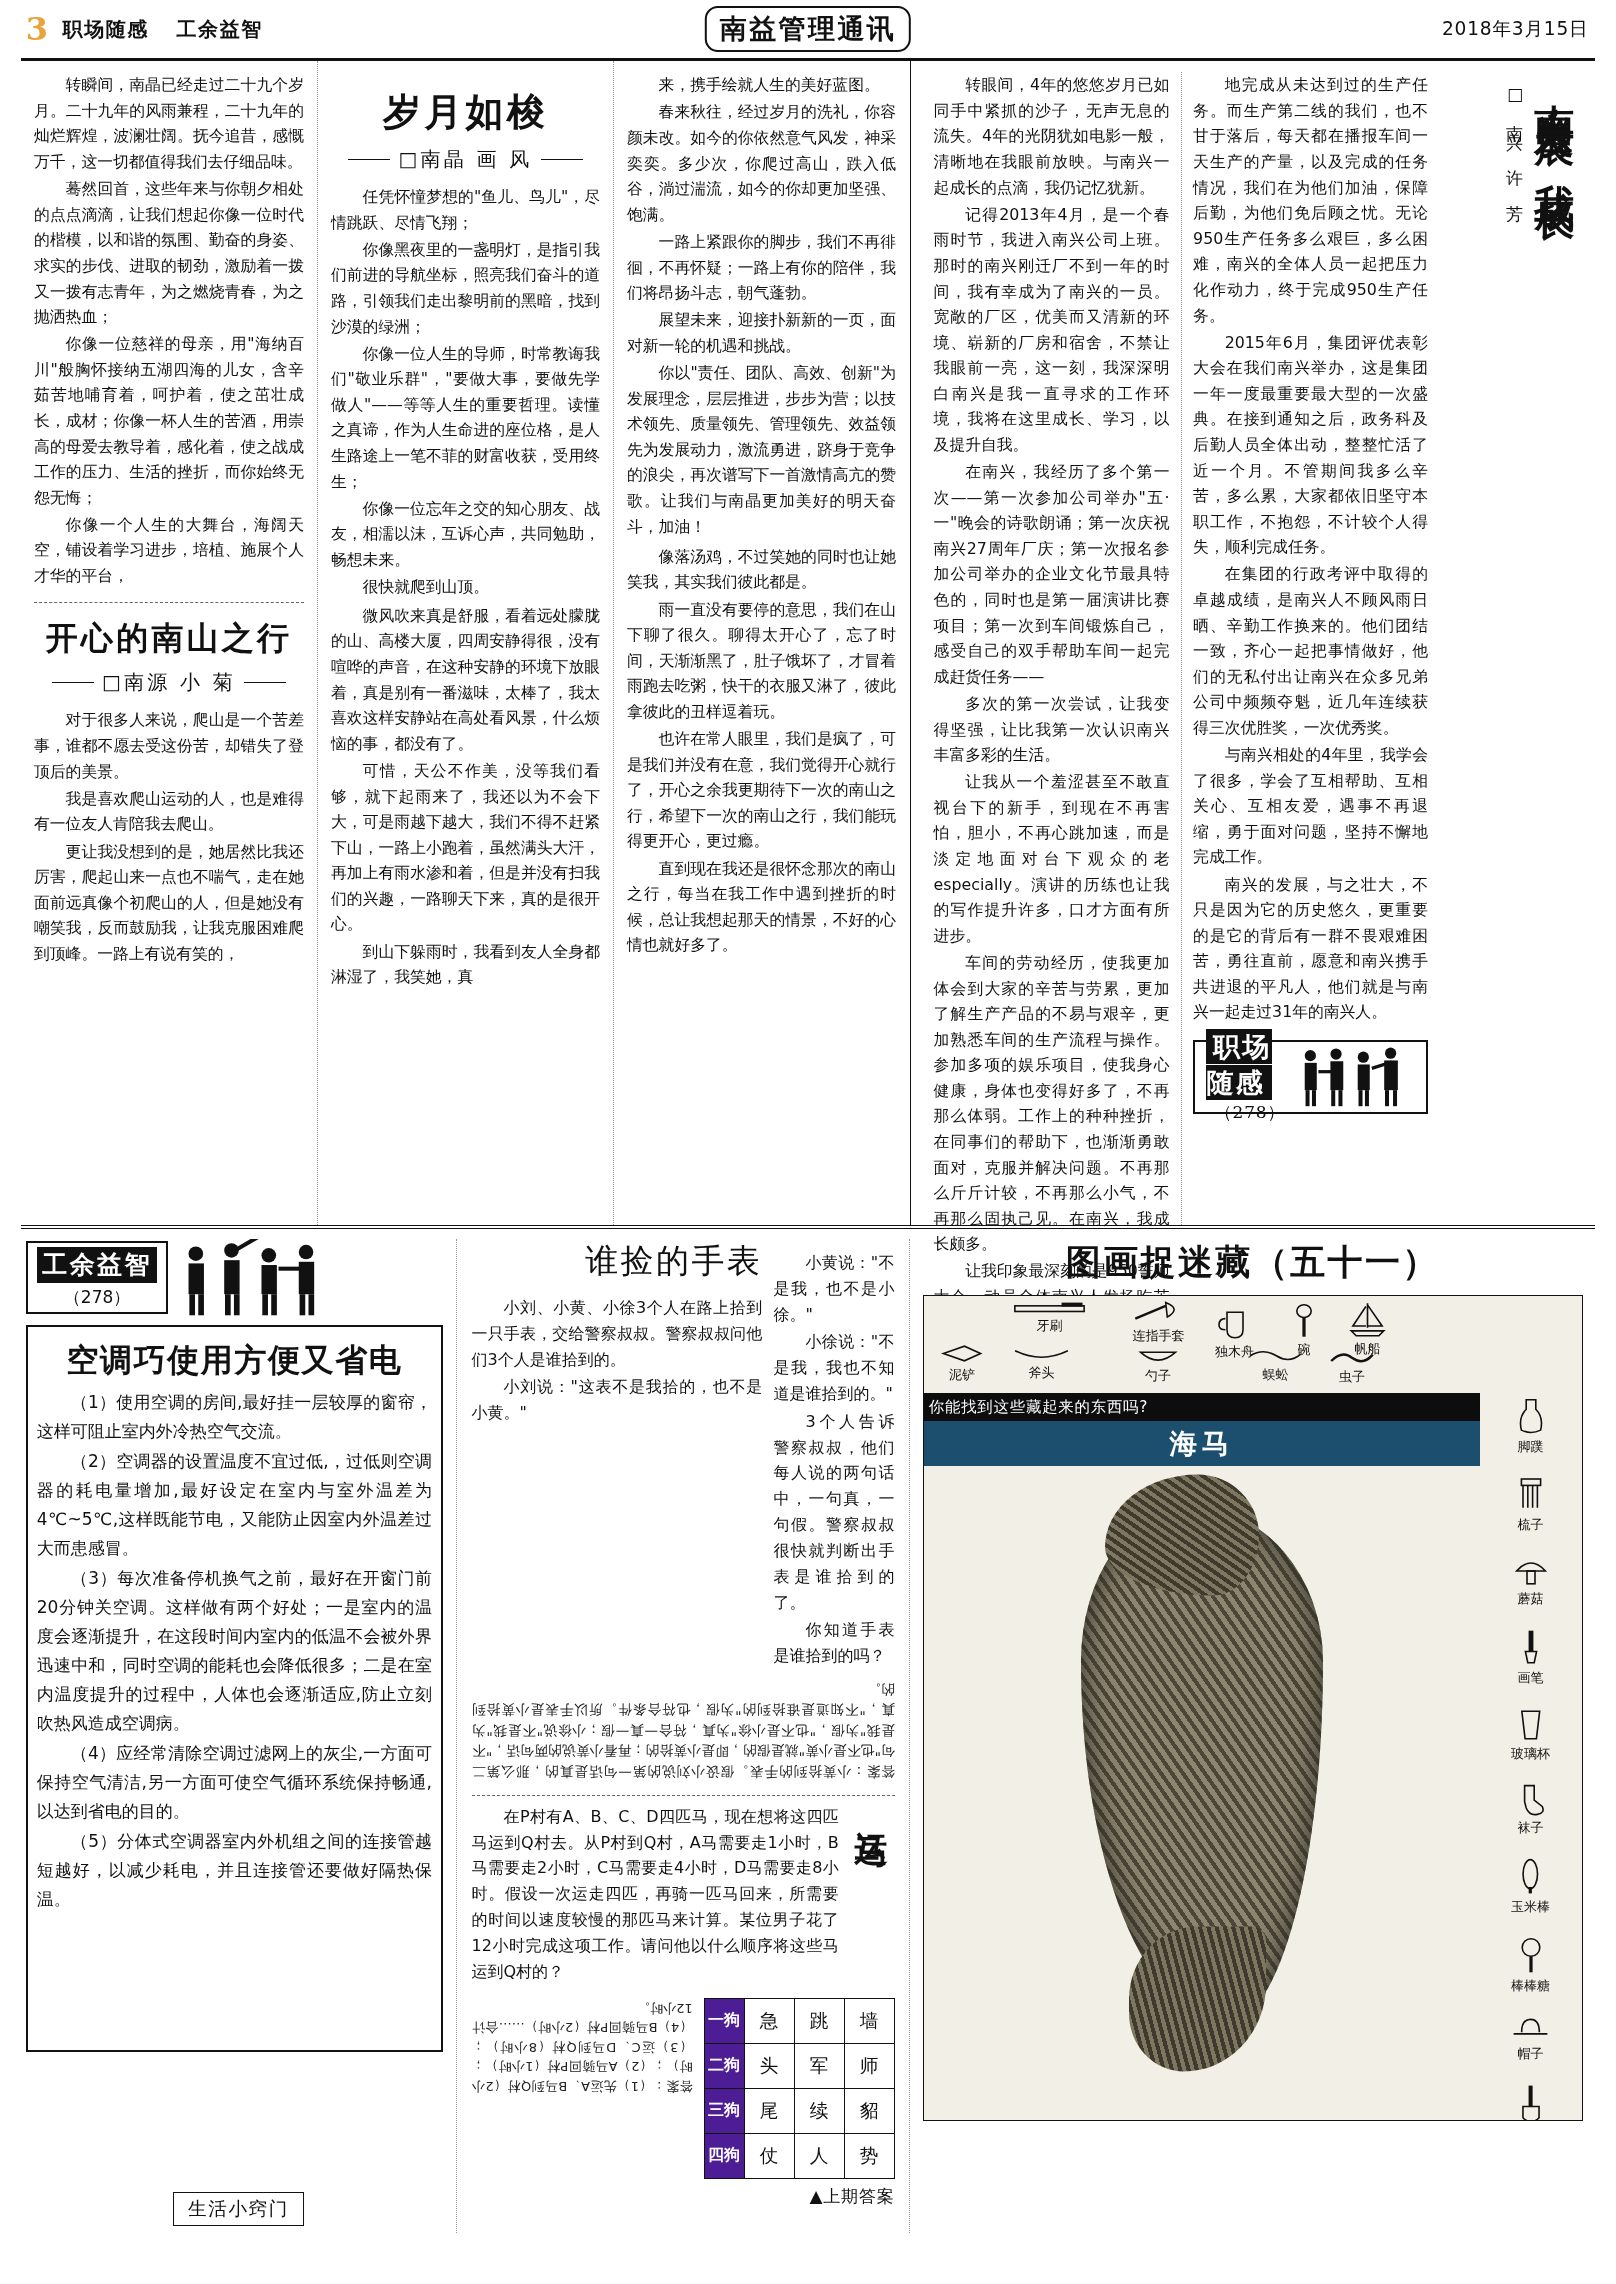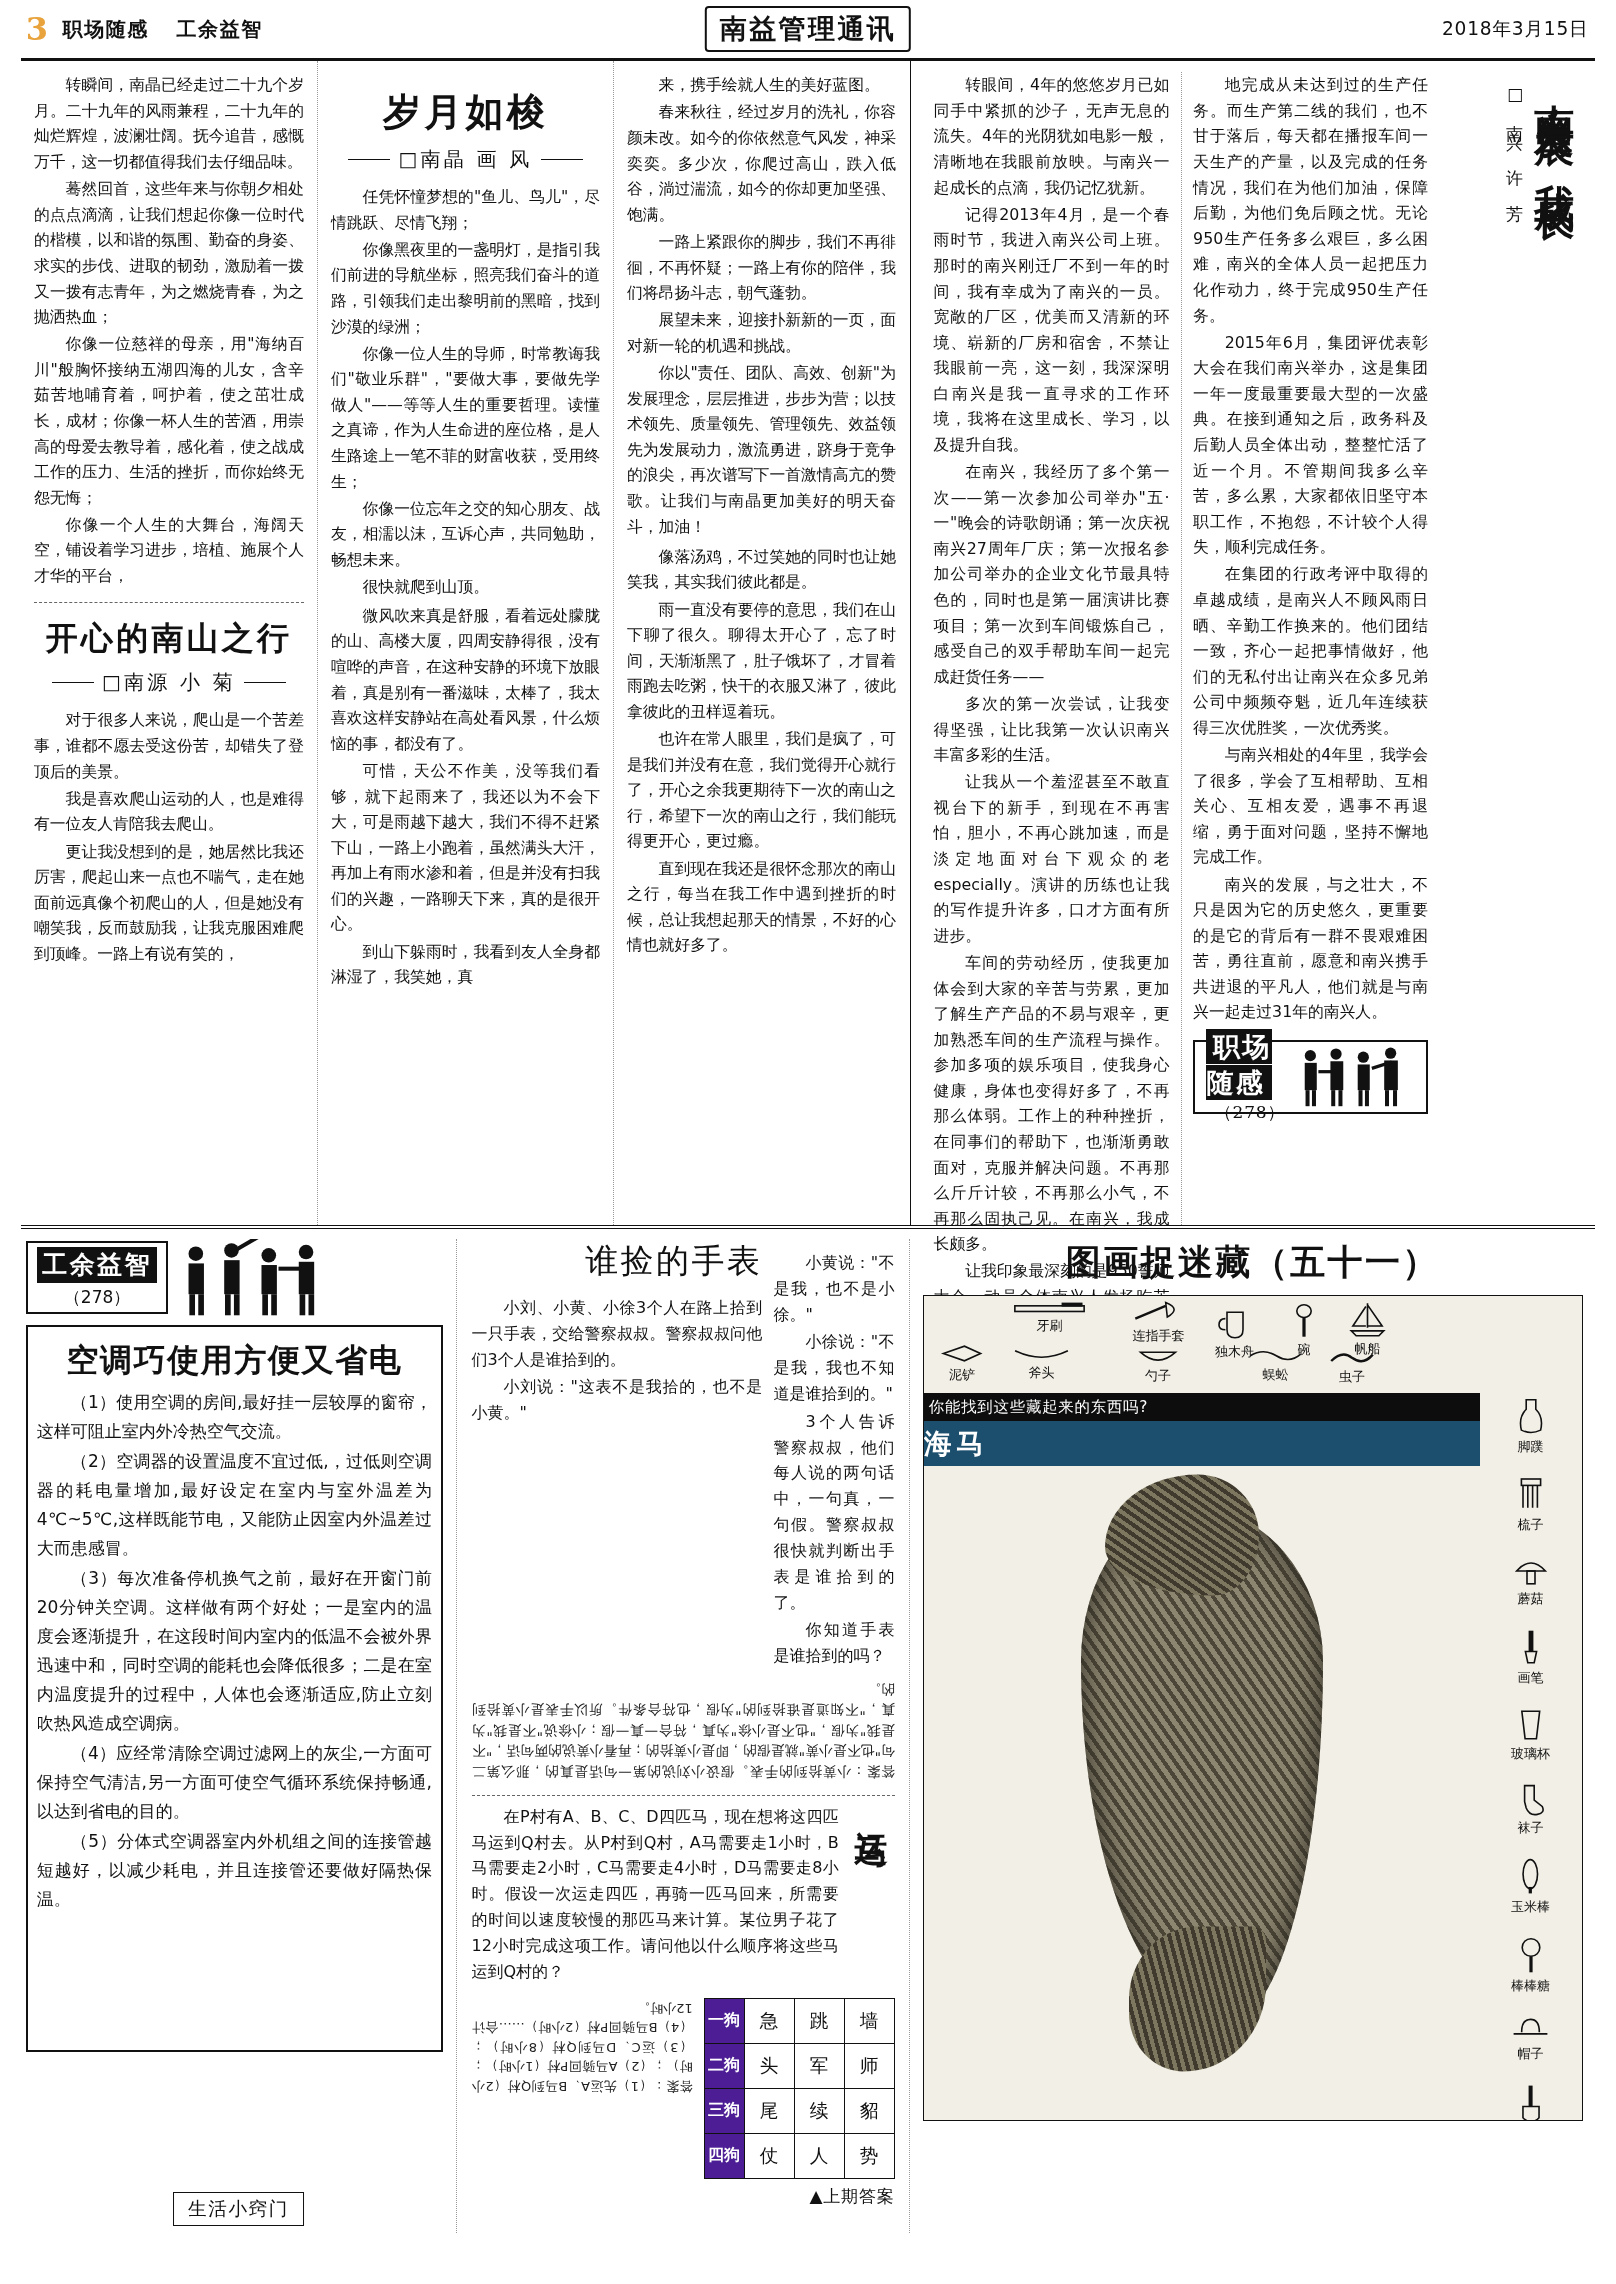--- a/index.html
+++ b/index.html
@@ -18,21 +18,21 @@
     height:58px; display:flex; align-items:center; gap:14.5px;
     border-bottom:3.2px solid #111; position:relative;
   }
   .pagenum {
     font-size:32px; font-weight:bold; color:#e8a33d; line-height:1;
     font-family:"DejaVu Serif", serif; padding-left:4.8px;
   }
   .mh-sections { display:flex; gap:27.5px; font-size:20px; font-weight:bold; letter-spacing:1.6px; }
   .mh-logo {
     position:absolute; left:50%; transform:translateX(-50%);
-    border:2.4px solid #111; border-radius:4px; padding:3.2px 13px;
+    border:2.4px solid #111; border-radius:13px; padding:3.2px 13px;
     font-size:27px; font-weight:bold; letter-spacing:2.4px;
     font-family:"DejaVu Serif", serif;
   }
   .mh-date { position:absolute; right:6.5px; font-size:18.6px; letter-spacing:0.8px; }
 
   
   .top-region { display:flex; height:1164px; border-bottom:4px double #111; }
   .cols3 { width:889px; display:flex; }
   .col { width:296px; padding:11.3px 13px 0 13px; box-sizing:border-box; position:relative; }
   .col + .col { border-left:0.8px dotted #999; }
@@ -94,21 +94,21 @@
 
   table.horse { border-collapse:collapse; font-size:18.6px; }
   table.horse td { border:1.6px solid #111; width:47px; height:42px; text-align:center; vertical-align:middle; }
   table.horse td.dark { background:#4c1d95; color:#fff;font-weight:bold; }
   table.horse td.hd { width:37px; font-size:16px; line-height:1.05;}
 
   .answer-note { font-size:17px; text-align:right; margin-top:6.5px; letter-spacing:0.8px;}
 
   .hid-title { font-size:35px; font-weight:bold; text-align:center; font-family:"DejaVu Serif", serif; letter-spacing:2.4px; margin-bottom:9.7px;}
   .puzzle { border:1.6px solid #111; position:relative; height:824px; background:#f2efe6; overflow:hidden;}
-  .puzzle-banner { background:#1c4f6e; color:#fff; font-size:27.5px; font-weight:bold; letter-spacing:4.8px; padding:4.8px 0; font-family:"DejaVu Serif", serif;}
+  .puzzle-banner { background:#1c4f6e; color:#fff; text-align:center; font-size:27.5px; font-weight:bold; letter-spacing:4.8px; padding:4.8px 0; font-family:"DejaVu Serif", serif;}
   .puzzle-strip { background:#0d0d0d; color:#fff; font-size:15.4px; padding:3.2px 4.8px; letter-spacing:0.8px;}
   .puzzle-art { position:absolute; top:97px; left:0; right:0; bottom:0; background:
       repeating-linear-gradient(115deg, #cfc9b4 0 2.4px, #bdb69e 2.4px 5.7px),
       radial-gradient(circle at 50% 45%, #e6e1cf 0%, #9d9madd 70%);
   }
   .seahorse {
     position:absolute; left:50%; top:46%; transform:translate(-50%,-50%);
     width:242px; height:517px;
     border-radius:45% 55% 40% 60% / 30% 30% 70% 70%;
     background:repeating-linear-gradient(55deg, #4b4637 0 4px, #8c8670 4px 9px);

